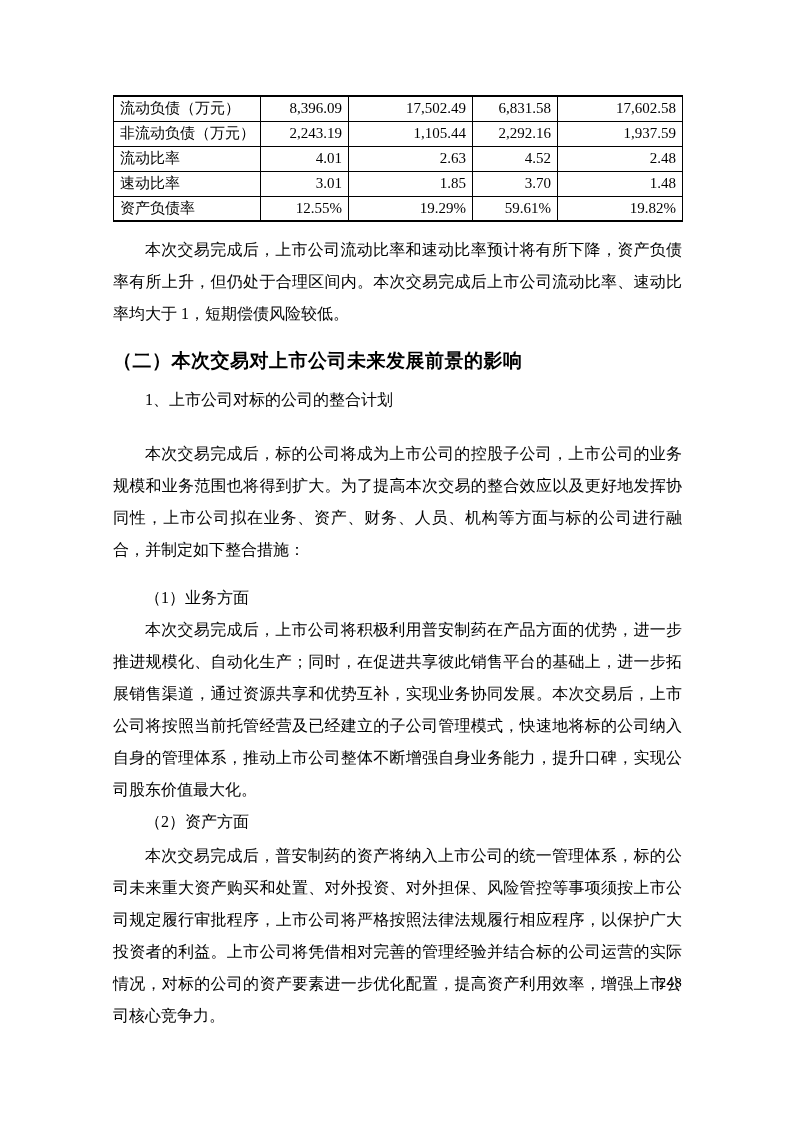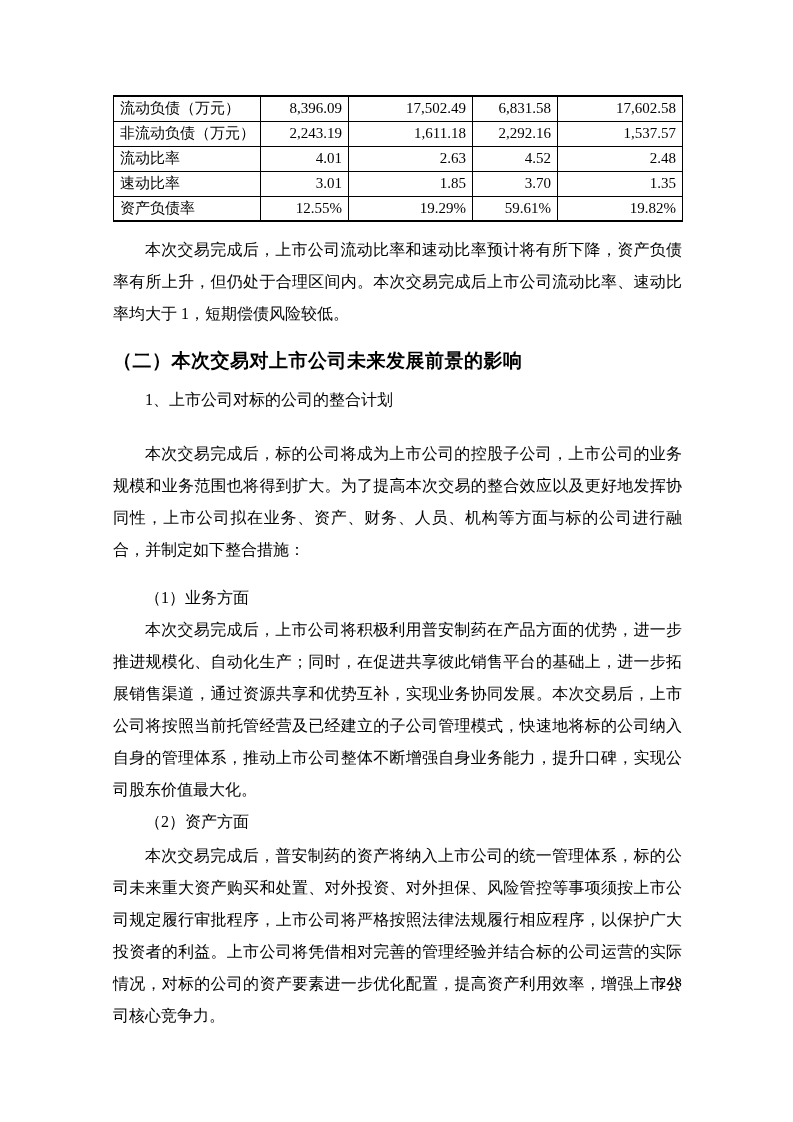--- a/index.html
+++ b/index.html
@@ -95,37 +95,37 @@
         <tr>
           <td class="lbl">流动负债（万元）</td>
           <td class="num">8,396.09</td>
           <td class="num">17,502.49</td>
           <td class="num">6,831.58</td>
           <td class="num">17,602.58</td>
         </tr>
         <tr>
           <td class="lbl">非流动负债（万元）</td>
           <td class="num">2,243.19</td>
-          <td class="num">1,611.18</td>
+          <td class="num">1,105.44</td>
           <td class="num">2,292.16</td>
-          <td class="num">1,537.57</td>
+          <td class="num">1,937.59</td>
         </tr>
         <tr>
           <td class="lbl">流动比率</td>
           <td class="num">4.01</td>
           <td class="num">2.63</td>
           <td class="num">4.52</td>
           <td class="num">2.48</td>
         </tr>
         <tr>
           <td class="lbl">速动比率</td>
           <td class="num">3.01</td>
           <td class="num">1.85</td>
           <td class="num">3.70</td>
-          <td class="num">1.35</td>
+          <td class="num">1.48</td>
         </tr>
         <tr>
           <td class="lbl">资产负债率</td>
           <td class="num">12.55%</td>
           <td class="num">19.29%</td>
           <td class="num">59.61%</td>
           <td class="num">19.82%</td>
         </tr>
       </tbody>
     </table>

